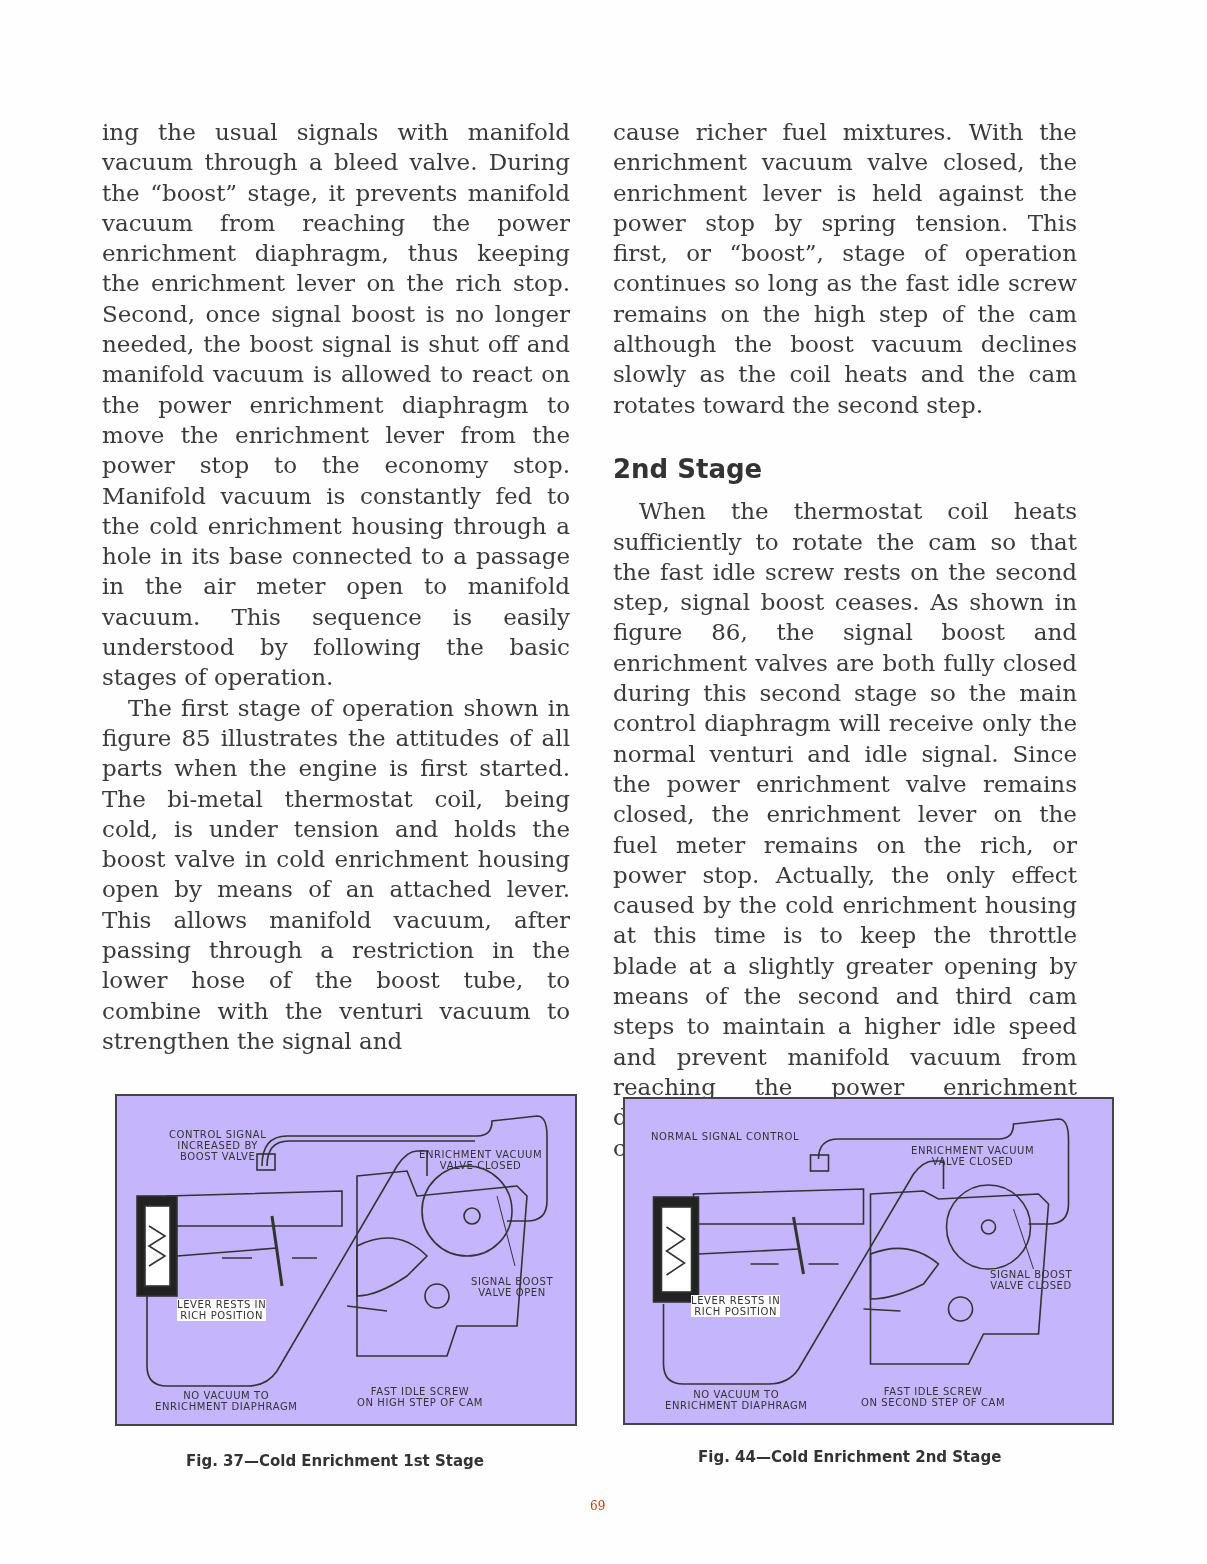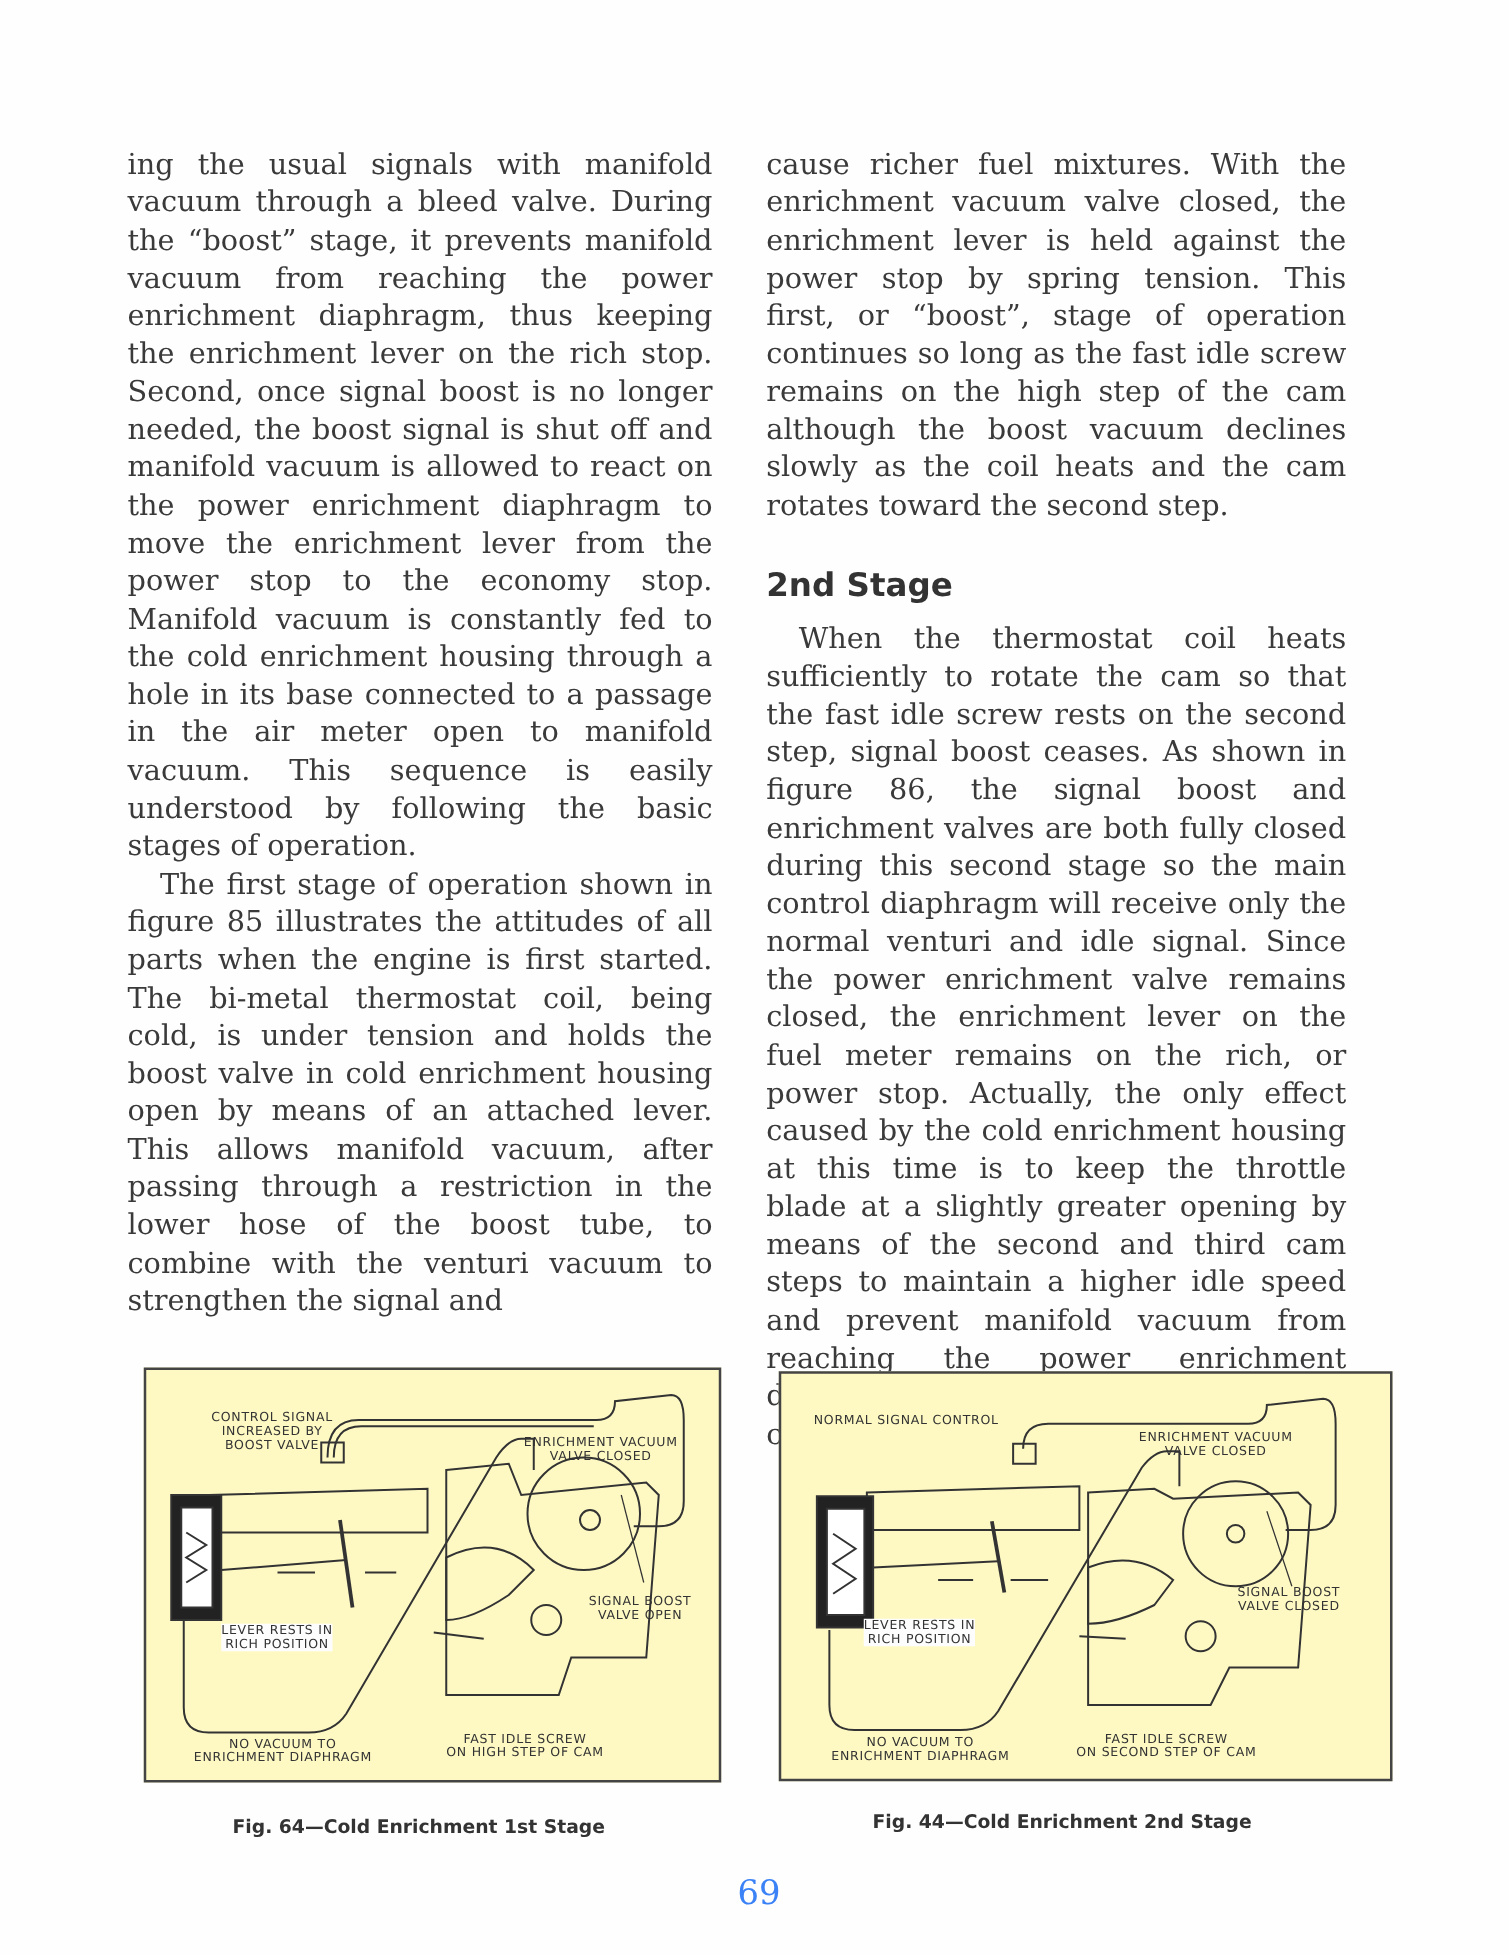--- a/index.html
+++ b/index.html
@@ -3,29 +3,29 @@
 <meta charset="utf-8">
 <style>
   html,body{margin:0;padding:0;background:#fefefe;}
   body{width:1207px;height:1564px;position:relative;overflow:hidden;font-family:"DejaVu Serif",serif;color:#3a3a3a;}
   .col{position:absolute;font-size:23px;line-height:30.3px;text-align:justify;}
   .col p{margin:0;}
   .col p.indent{text-indent:26px;}
   .left{left:102px;top:117px;width:468px;}
   .right{left:613px;top:117px;width:464px;}
   h2{font-family:"DejaVu Sans",sans-serif;font-weight:bold;font-size:26px;margin:0;color:#333;}
-  .fig{position:absolute;border:2px solid #444;background:#fef9c3;}
+  .fig{position:absolute;border:2px solid #444;background:#c4b5fd;}
   .fig1{left:115px;top:1094px;width:458px;height:328px;}
   .fig2{left:623px;top:1097px;width:460px;height:324px;padding-left:27px;}
   .fig svg{position:absolute;left:0;top:0;width:100%;height:100%;}
   .lbl{position:absolute;font-family:"DejaVu Sans",sans-serif;font-size:10px;letter-spacing:0.6px;color:#333;line-height:11px;text-align:center;white-space:nowrap;}
   .caption{position:absolute;font-family:"DejaVu Sans",sans-serif;font-weight:bold;font-size:15px;color:#333;}
   .cap1{left:186px;top:1452px;}
   .cap2{left:698px;top:1448px;}
-  .pagenum{position:absolute;left:590px;top:1499px;font-size:27px;color:#3b82f6;}
+  .pagenum{position:absolute;left:590px;top:1499px;font-size:12px;color:#c2410c;}
 </style>
 </head>
 <body>
 
 <div class="col left">
   <p>ing the usual signals with manifold vacuum through a bleed valve. During the “boost” stage, it prevents manifold vacuum from reaching the power enrichment diaphragm, thus keeping the enrichment lever on the rich stop. Second, once signal boost is no longer needed, the boost signal is shut off and manifold vacuum is allowed to react on the power enrichment diaphragm to move the enrichment lever from the power stop to the economy stop. Manifold vacuum is constantly fed to the cold enrichment housing through a hole in its base connected to a passage in the air meter open to manifold vacuum. This sequence is easily understood by following the basic stages of operation.</p>
   <p class="indent">The first stage of operation shown in figure 85 illustrates the attitudes of all parts when the engine is first started. The bi-metal thermostat coil, being cold, is under tension and holds the boost valve in cold enrichment housing open by means of an attached lever. This allows manifold vacuum, after passing through a restriction in the lower hose of the boost tube, to combine with the venturi vacuum to strengthen the signal and</p>
 </div>
 
 <div class="col right">
@@ -120,16 +120,16 @@
   <div class="lbl" style="left:40px;top:290px;">
     <div>NO VACUUM TO</div>
     <div>ENRICHMENT DIAPHRAGM</div>
   </div>
   <div class="lbl" style="left:236px;top:287px;">
     <div>FAST IDLE SCREW</div>
     <div>ON SECOND STEP OF CAM</div>
   </div>
 </div>
 
-<div class="caption cap1">Fig. 64—Cold Enrichment 1st Stage</div>
+<div class="caption cap1">Fig. 37—Cold Enrichment 1st Stage</div>
 <div class="caption cap2">Fig. 44—Cold Enrichment 2nd Stage</div>
 
 <div class="pagenum">69</div>
 
 </body></html>

